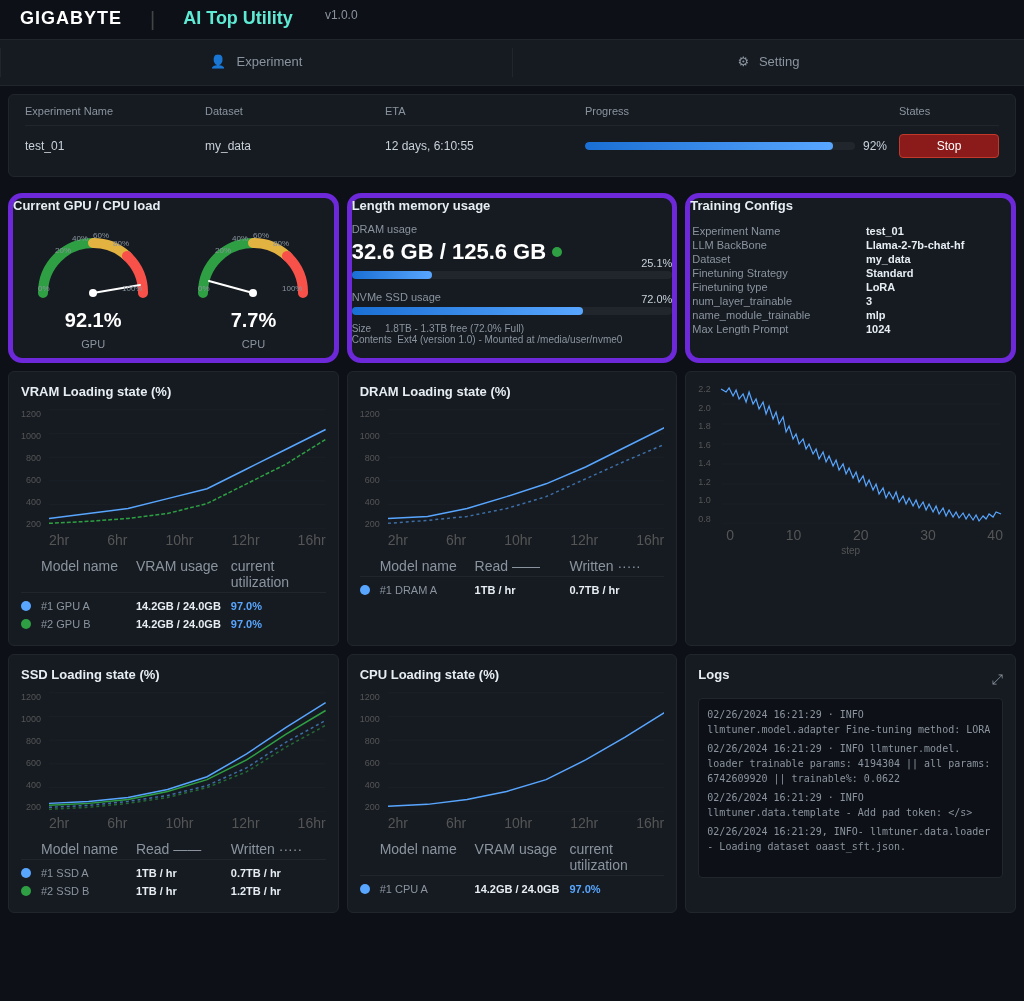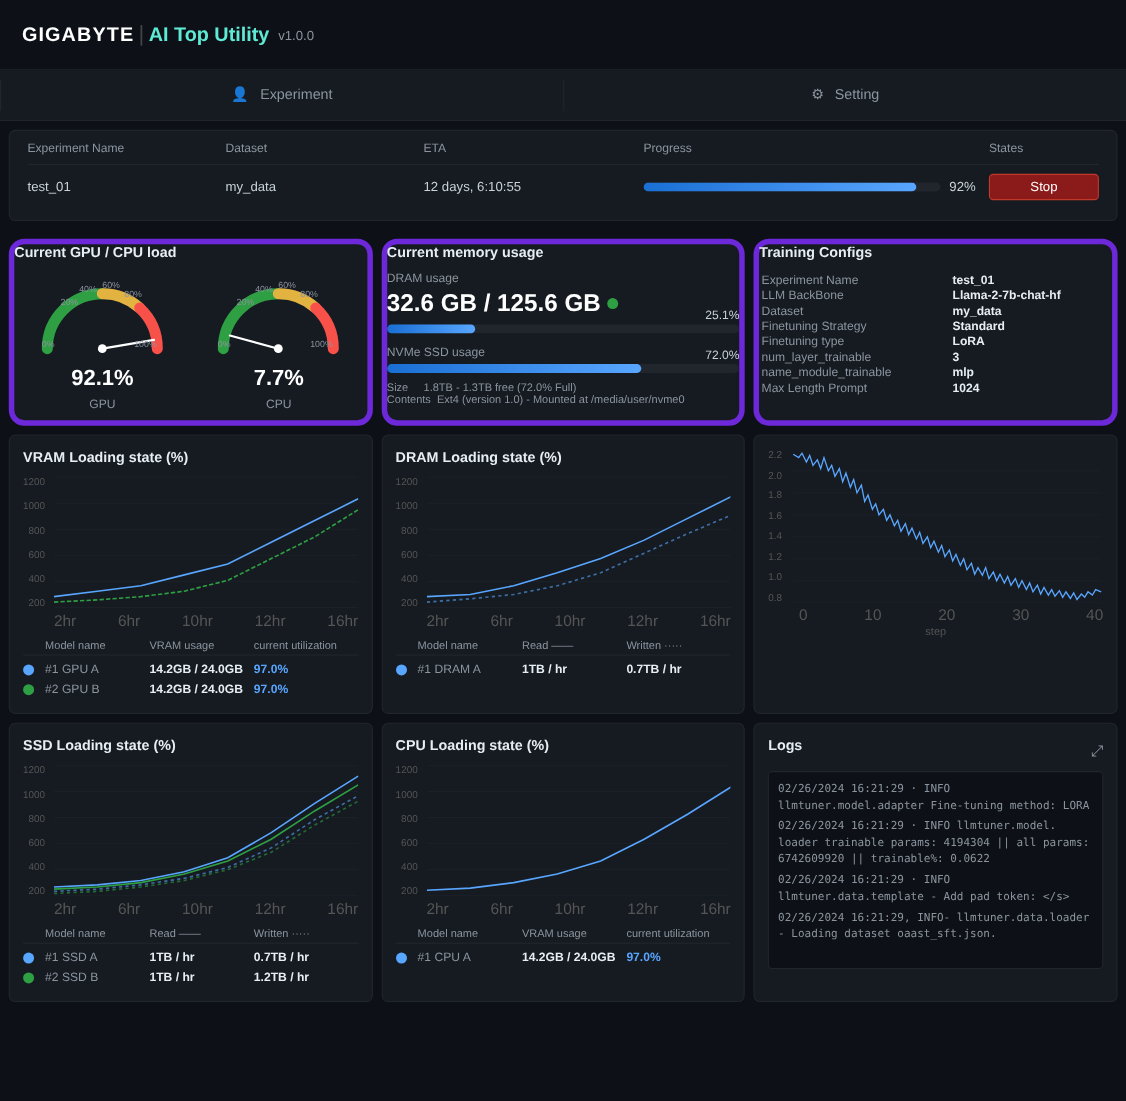--- a/index.html
+++ b/index.html
@@ -7,24 +7,24 @@
       background: #0d1117;
       color: #c9d1d9;
       font-family: 'Segoe UI', Arial, sans-serif;
       font-size: 12px;
       width: 1024px;
       min-height: 1001px;
     }
     
     .header {
       background: #0d1117;
-      padding: 20px 20px;
-      display: flex;
-      align-items: center;
-      gap: 4px;
+      padding: 8px 20px;
+      display: flex;
+      align-items: flex-start;
+      gap: 28px;
       border-bottom: 1px solid #21262d;
     }
     .header-brand {
       font-size: 18px;
       font-weight: 700;
       color: #fff;
       letter-spacing: 1px;
     }
     .header-divider {
       color: #444;
@@ -256,21 +256,21 @@
     .second-row {
       display: grid;
       grid-template-columns: 1fr 1fr 1fr;
       gap: 8px;
       padding: 0 8px 8px 8px;
     }
     
     .legend-header-row {
       display: grid;
       grid-template-columns: 20px 1fr 1fr 1fr;
-      font-size: 10px;
+      font-size: 14px;
       color: #8b949e;
       padding: 2px 0;
       border-bottom: 1px solid #21262d;
       margin-bottom: 4px;
     }
   </style>
 </head>
 <body>
 
 <div class="header">
@@ -363,21 +363,21 @@
           <text x="44" y="18" fill="#8b949e" font-size="8">40%</text>
           <text x="65" y="15" fill="#8b949e" font-size="8">60%</text>
         </svg>
         <div class="gauge-value">7.7%</div>
         <div class="gauge-label">CPU</div>
       </div>
     </div>
   </div>
 
   <div class="panel">
-    <div class="panel-title">Current memory usage</div>
+    <div class="panel-title">Length memory usage</div>
 
     <div class="mem-section">
       <div class="mem-label">DRAM usage</div>
       <div class="mem-value">
         <span>32.6 GB / 125.6 GB</span>
         <span class="green-dot"></span>
       </div>
       <div class="mem-bar-wrap">
         <div class="mem-bar-fill" style="width:25.1%; background: linear-gradient(90deg,#1a6fd4,#58a6ff);"></div>
         <span class="mem-bar-pct">25.1%</span>

